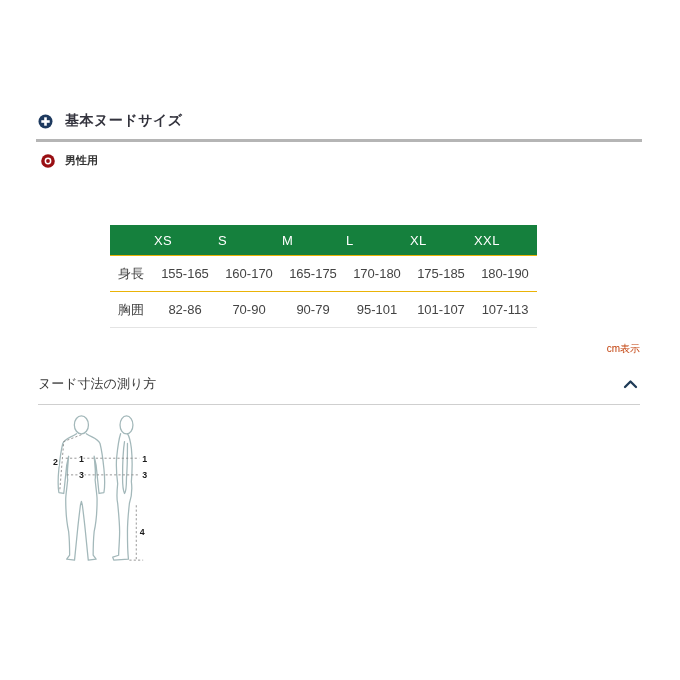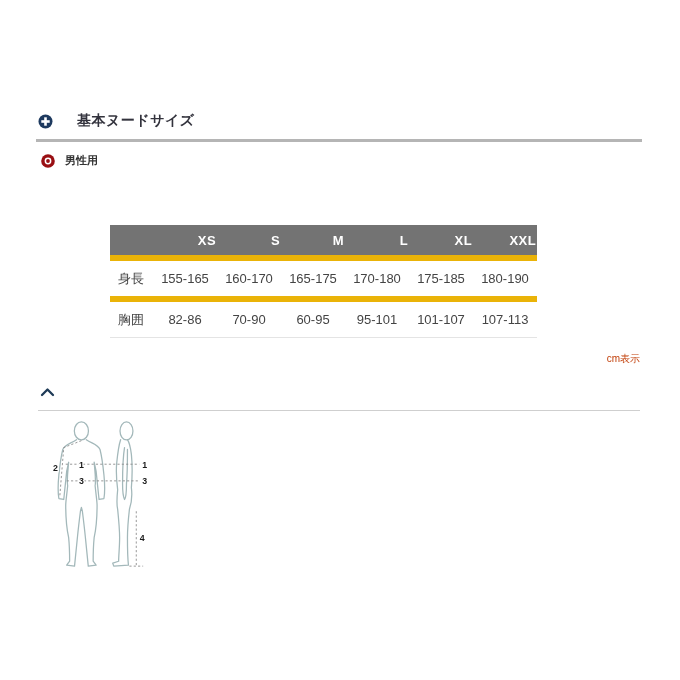--- a/index.html
+++ b/index.html
@@ -1,32 +1,32 @@
 <!DOCTYPE html>
 <html><head>
 <meta charset="utf-8">
 <style>
   html,body{margin:0;padding:0;background:#fff;}
   body{width:680px;height:680px;overflow:hidden;
        font-family:"Liberation Sans","DejaVu Sans",sans-serif;color:#404040;}
   .page{padding:0 40px 0 38px;}
 
-  .head-row{display:flex;align-items:center;gap:24px;margin-top:112px;}
+  .head-row{display:flex;align-items:center;gap:12px;margin-top:112px;}
   .head-title{font-size:14px;font-weight:bold;color:#33333d;letter-spacing:.5px;}
   .thick-rule{height:3px;background:#b5b5b5;margin:9px -2px 0 -2px;}
 
   .gender-row{display:flex;align-items:center;gap:10px;margin-top:11px;padding-left:3px;}
   .gender-title{font-size:11px;font-weight:bold;color:#333;}
 
   .size-table{border-collapse:collapse;margin:57px 0 0 72px;width:427px;table-layout:fixed;
               font-size:13px;}
-  .size-table th{background:#737373;color:#fff;font-weight:bold;height:28px;
-                 text-align:right;letter-spacing:.4px;}
+  .size-table th{background:#15803d;color:#fff;font-weight:normal;height:28px;
+                 text-align:left;letter-spacing:.4px;}
   .size-table col.lbl{width:43px;}
-  .size-table td{height:33px;text-align:center;color:#444;border-top:6px solid #eab308;}
+  .size-table td{height:33px;text-align:center;color:#444;border-top:1px solid #eab308;}
   .size-table td.rowlbl{text-align:left;padding-left:8px;color:#444;}
   .size-table tr.last td{border-bottom:1px solid #e4e4e4;}
 
   .unit-note{text-align:right;font-size:10px;color:#c2410c;margin-top:14px;}
 
   .notes{margin-top:11px;font-size:12.5px;line-height:19px;color:#404040;}
   .notes p{margin:0;}
 
   .measure-header{display:flex;justify-content:space-between;align-items:center;margin-top:19px;}
   .measure-title{font-size:13px;color:#3a3a3a;}
@@ -93,32 +93,33 @@
         <td>160-170</td>
         <td>165-175</td>
         <td>170-180</td>
         <td>175-185</td>
         <td>180-190</td>
       </tr>
       <tr class="last">
         <td class="rowlbl">胸囲</td>
         <td>82-86</td>
         <td>70-90</td>
-        <td>60-95</td>
+        <td>90-79</td>
         <td>95-101</td>
         <td>101-107</td>
         <td>107-113</td>
       </tr>
     </tbody>
   </table>
 
   <div class="unit-note">cm表示</div>
 
 
   <div class="measure-header">
+    <span class="measure-title">ヌード寸法の測り方</span>
     <button class="chevron-btn">
       <span style="line-height:0;">
         <svg width="15" height="10" viewBox="0 0 15 10">
           <polyline points="2,8 7.5,2.5 13,8" fill="none" stroke="#1f3b57" stroke-width="2.3" stroke-linecap="round" stroke-linejoin="round"></polyline>
         </svg>
       </span>
     </button>
   </div>
   <div class="thin-rule"></div>
 

